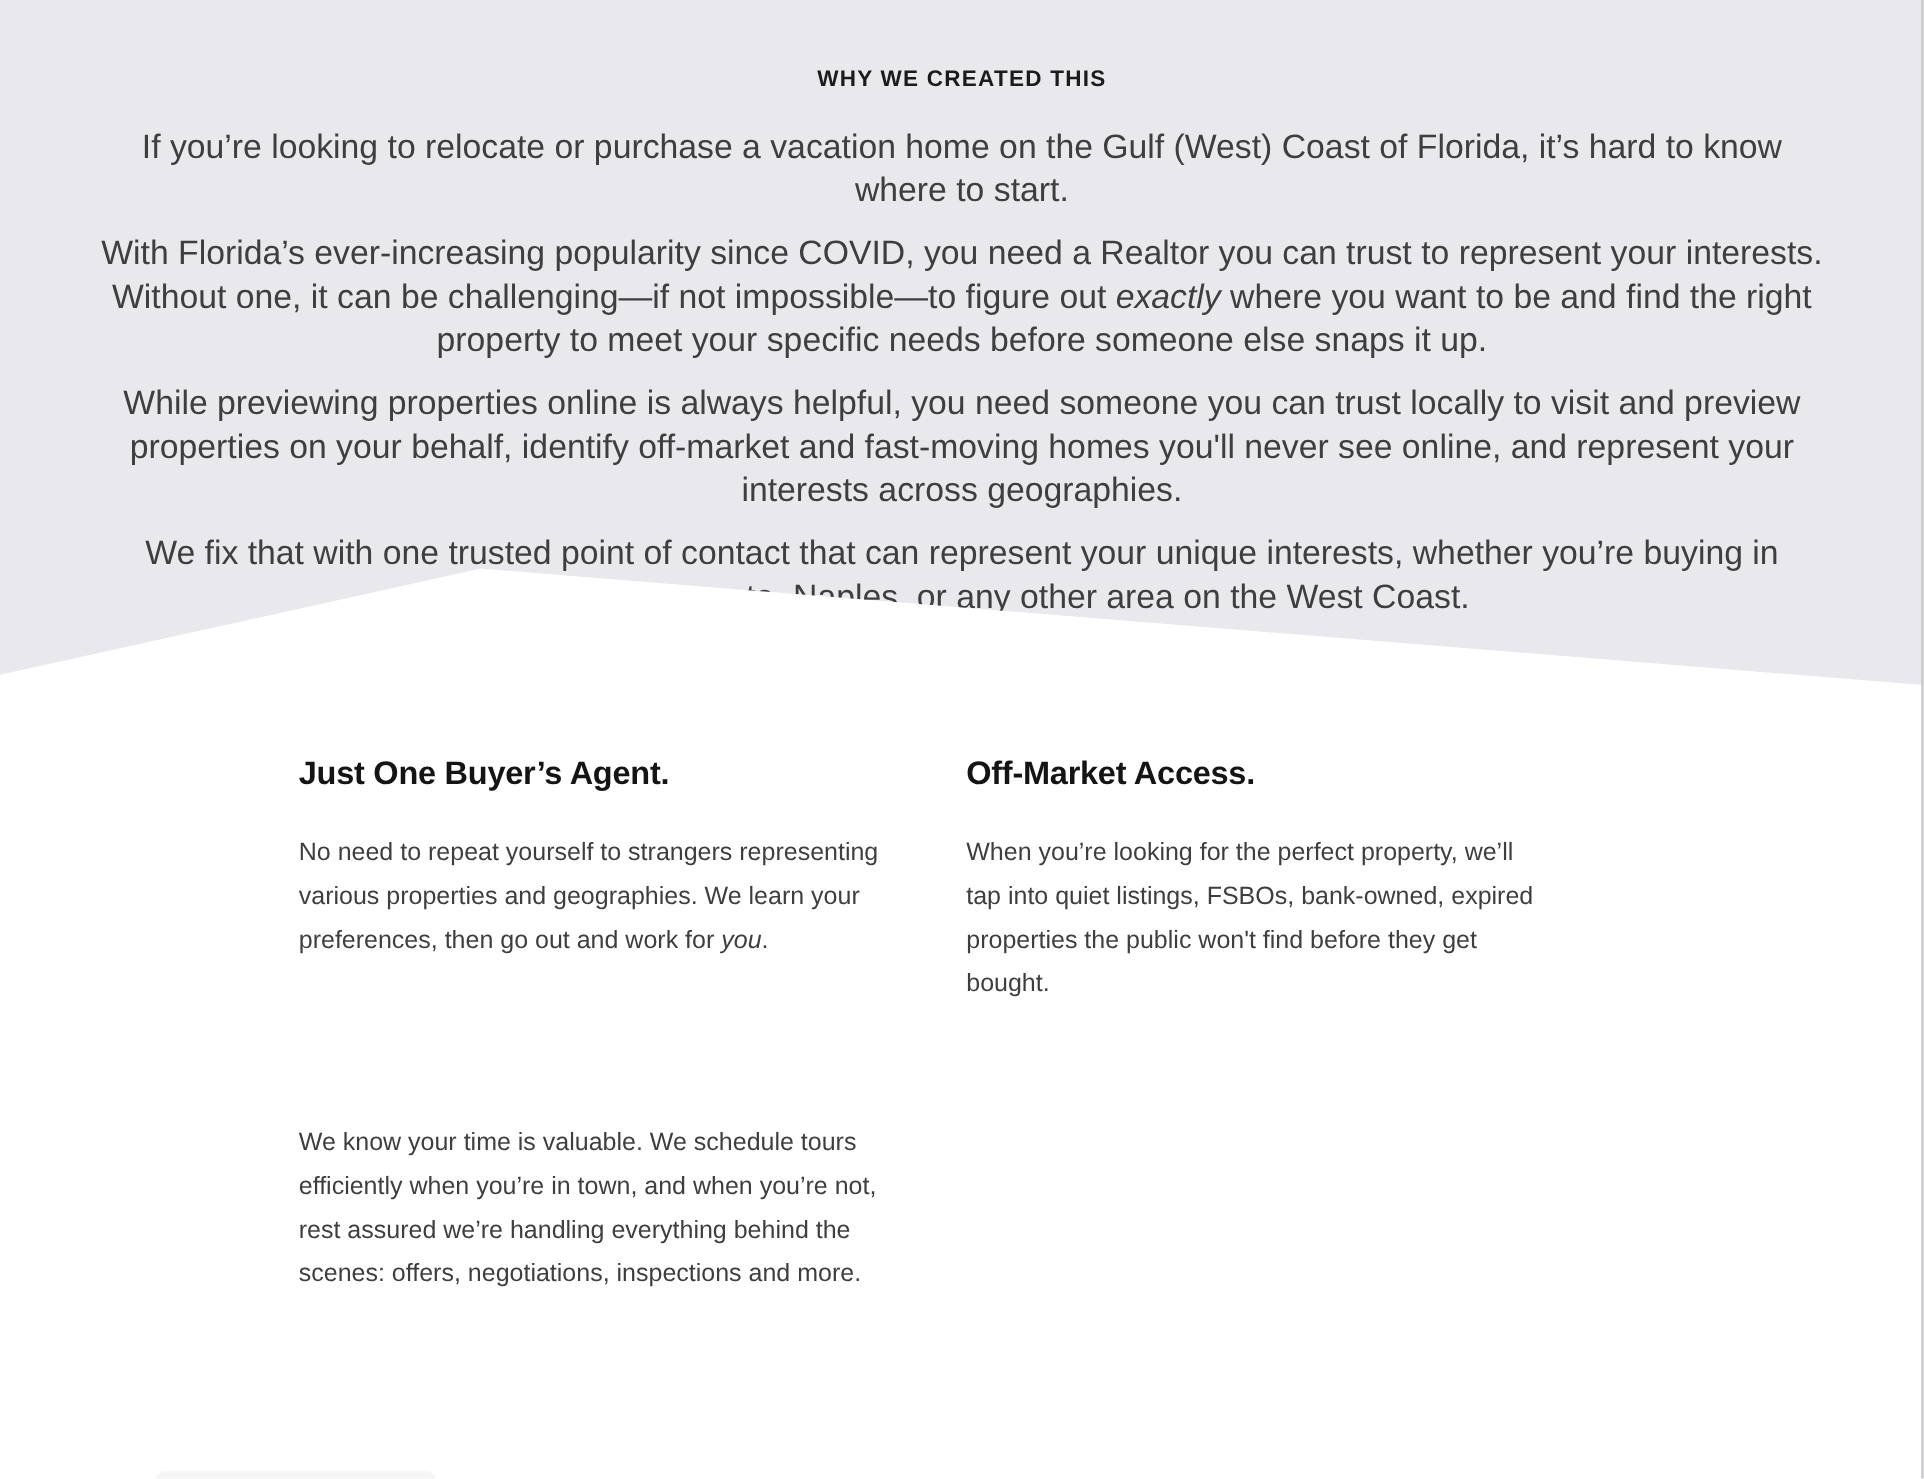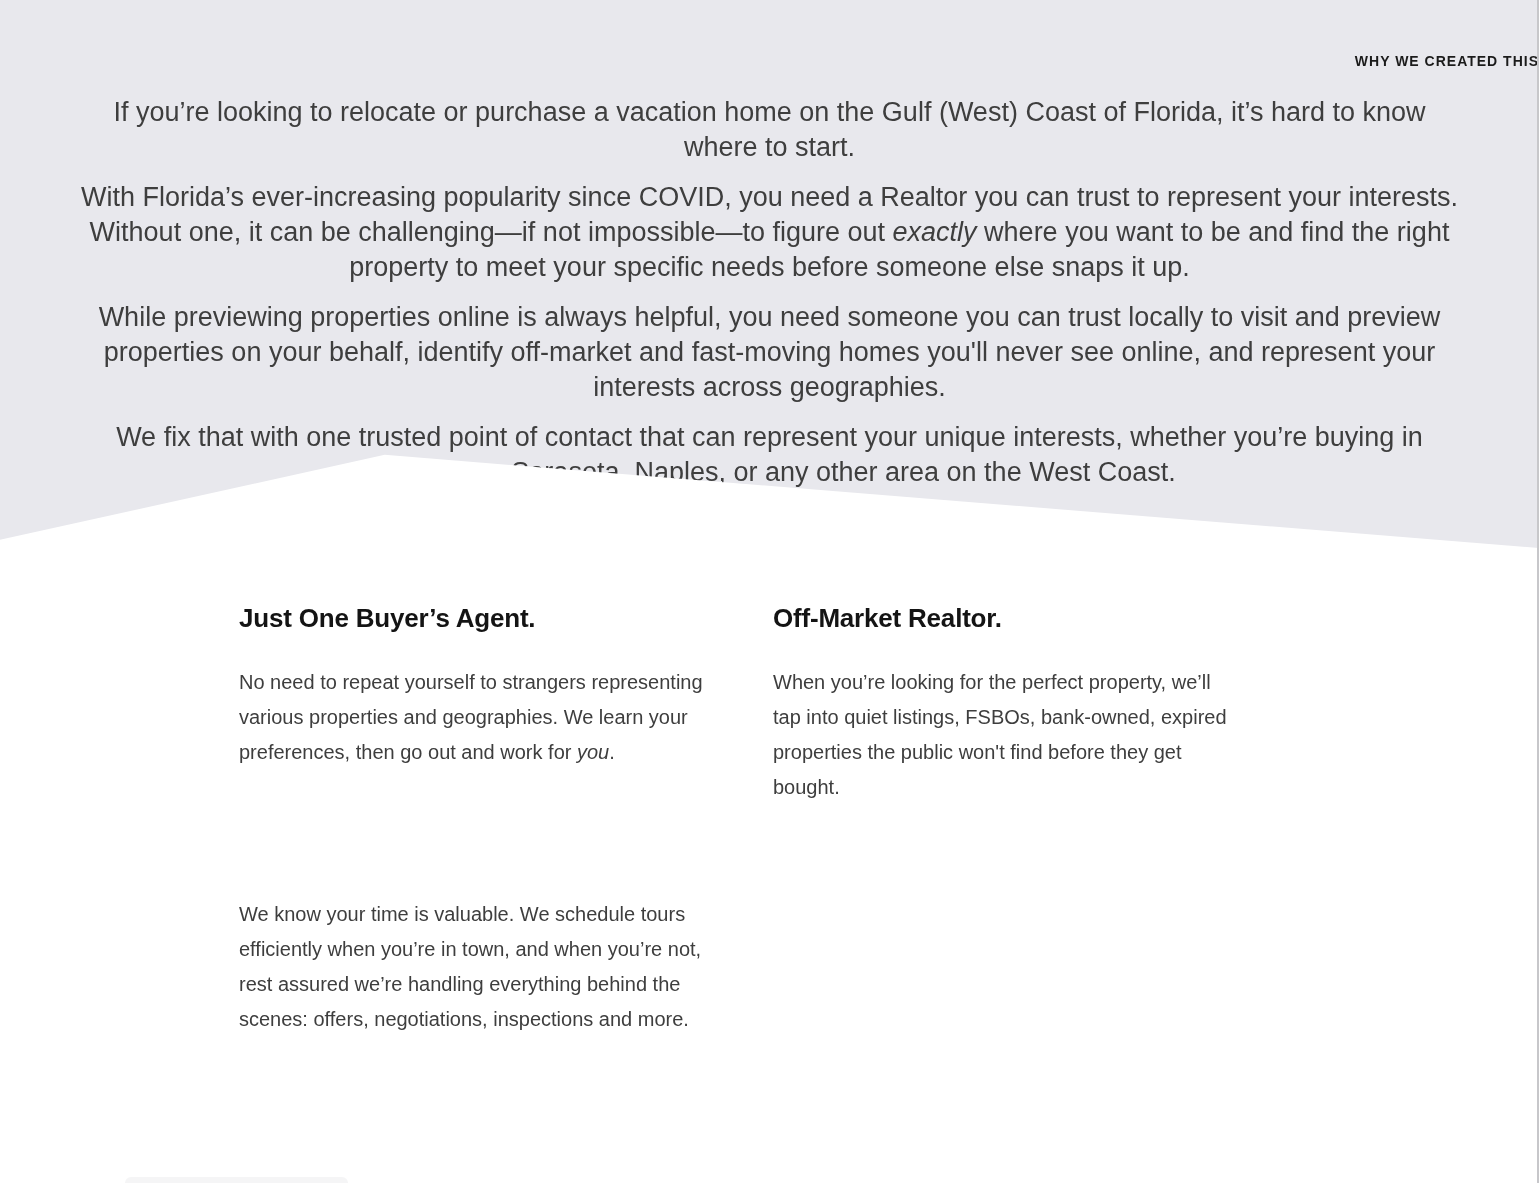--- a/index.html
+++ b/index.html
@@ -14,26 +14,25 @@
   .hero {
     position:relative;
     width:100%;
     height:548px;
     background:#e8e8ed;
     clip-path:polygon(0 0, 100% 0, 100% 100%, 25% 83%, 0 98.5%);
     text-align:center;
     padding-top:53px;
   }
   .hero-title {
-    font-size:14px;
+    font-size:18px;
     font-weight:700;
     letter-spacing:1px;
     color:#1b1b1b;
     margin-bottom:26px;
-    text-align:right;
   }
   .hero-p {
     font-size:27px;
     line-height:35px;
     max-width:1390px;
     margin:15px auto 0;
     color:#3e3e3e;
   }
   .hero-p em, .feature-body em { }
   .features {
@@ -90,21 +89,21 @@
 <section class="features">
   <div class="features-grid">
 
     <div class="feature">
       <h3 class="feature-title">Just One Buyer’s Agent.</h3>
       <p class="feature-body"><span>No need to repeat yourself to strangers representing various properties and geographies. We learn your preferences, then go out and work for </span><em>you</em><span>.</span></p>
     </div>
 
 
     <div class="feature">
-      <h3 class="feature-title">Off-Market Realtor.</h3>
+      <h3 class="feature-title">Off-Market Access.</h3>
       <p class="feature-body">When you’re looking for the perfect property, we’ll tap into quiet listings, FSBOs, bank-owned, expired properties the public won't find before they get bought.</p>
     </div>
 
     <div class="feature">
       <p class="feature-body">We know your time is valuable. We schedule tours efficiently when you’re in town, and when you’re not, rest assured we’re handling everything behind the scenes: offers, negotiations, inspections and more.</p>
     </div>
 
   </div>
 </section>
 

